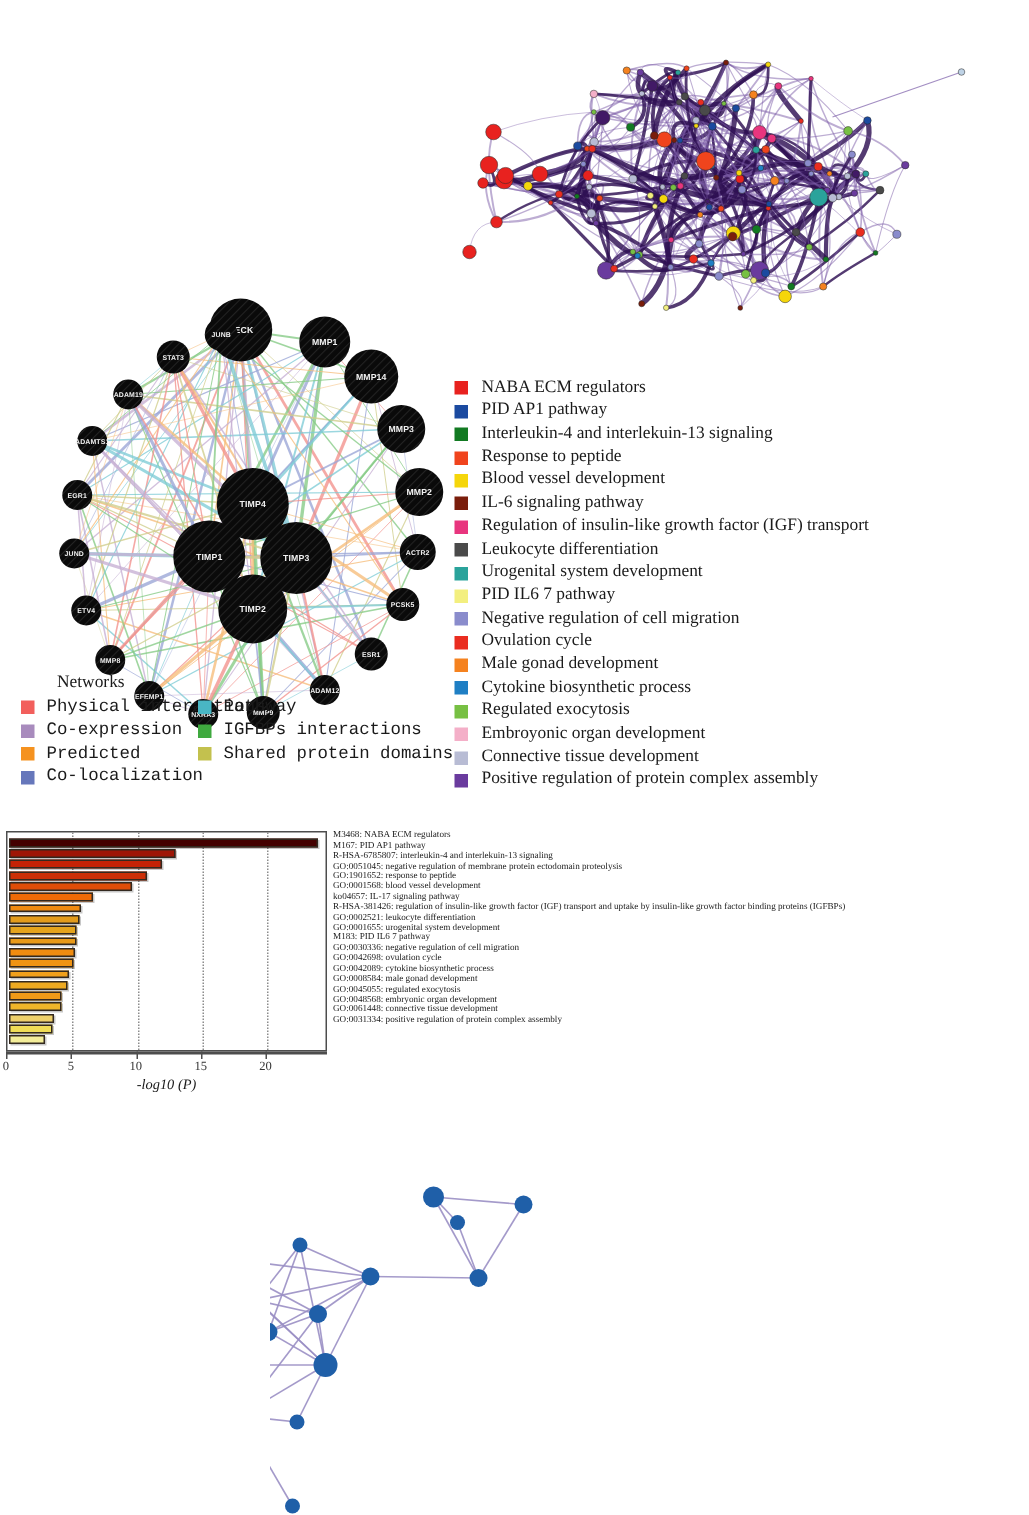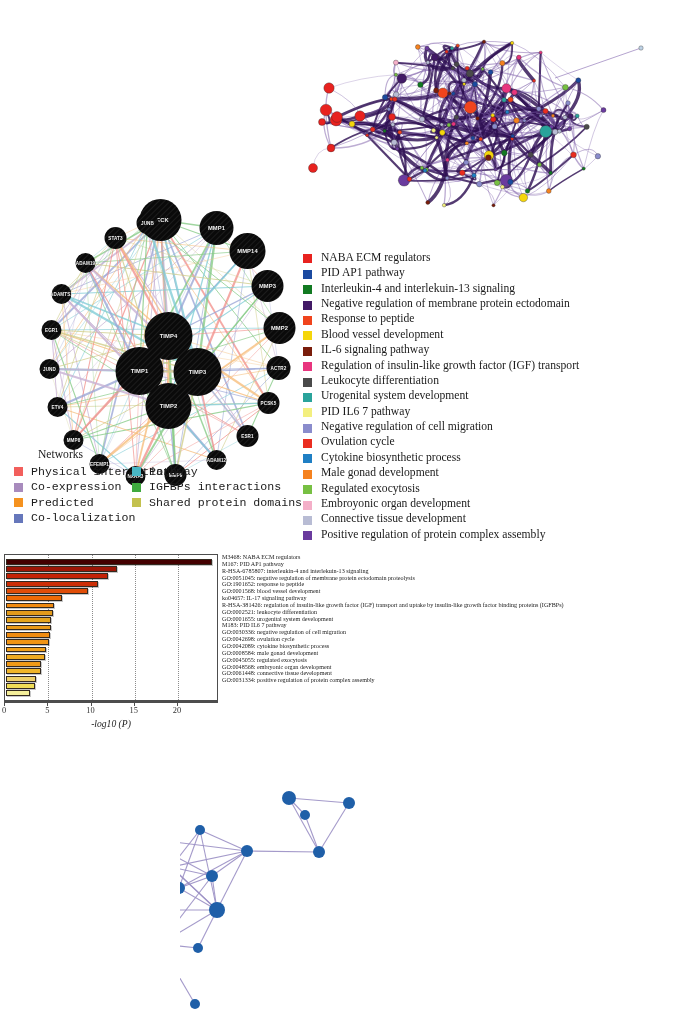--- a/index.html
+++ b/index.html
@@ -1113,24 +1113,20 @@
       </div>
       <div class="leg-row">
         <span class="leg-swatch" style="background: rgb(27, 74, 160);"></span>
         <span class="leg-text">PID AP1 pathway</span>
       </div>
       <div class="leg-row">
         <span class="leg-swatch" style="background: rgb(18, 122, 34);"></span>
         <span class="leg-text">Interleukin-4 and interlekuin-13 signaling</span>
       </div>
       <div class="leg-row">
-        <span class="leg-swatch" style="background: rgb(66, 26, 102);"></span>
-        <span class="leg-text">Negative regulation of membrane protein ectodomain</span>
-      </div>
-      <div class="leg-row">
         <span class="leg-swatch" style="background: rgb(240, 68, 29);"></span>
         <span class="leg-text">Response to peptide</span>
       </div>
       <div class="leg-row">
         <span class="leg-swatch" style="background: rgb(245, 214, 11);"></span>
         <span class="leg-text">Blood vessel development</span>
       </div>
       <div class="leg-row">
         <span class="leg-swatch" style="background: rgb(122, 29, 11);"></span>
         <span class="leg-text">IL-6 signaling pathway</span>
@@ -1153,26 +1149,26 @@
       </div>
       <div class="leg-row">
         <span class="leg-swatch" style="background: rgb(138, 140, 204);"></span>
         <span class="leg-text">Negative regulation of cell migration</span>
       </div>
       <div class="leg-row">
         <span class="leg-swatch" style="background: rgb(234, 45, 32);"></span>
         <span class="leg-text">Ovulation cycle</span>
       </div>
       <div class="leg-row">
+        <span class="leg-swatch" style="background: rgb(245, 130, 31);"></span>
+        <span class="leg-text">Male gonad development</span>
+      </div>
+      <div class="leg-row">
         <span class="leg-swatch" style="background: rgb(31, 127, 196);"></span>
         <span class="leg-text">Cytokine biosynthetic process</span>
-      </div>
-      <div class="leg-row">
-        <span class="leg-swatch" style="background: rgb(245, 130, 31);"></span>
-        <span class="leg-text">Male gonad development</span>
       </div>
       <div class="leg-row">
         <span class="leg-swatch" style="background: rgb(119, 192, 67);"></span>
         <span class="leg-text">Regulated exocytosis</span>
       </div>
       <div class="leg-row">
         <span class="leg-swatch" style="background: rgb(244, 175, 200);"></span>
         <span class="leg-text">Embroyonic organ development</span>
       </div>
       <div class="leg-row">

